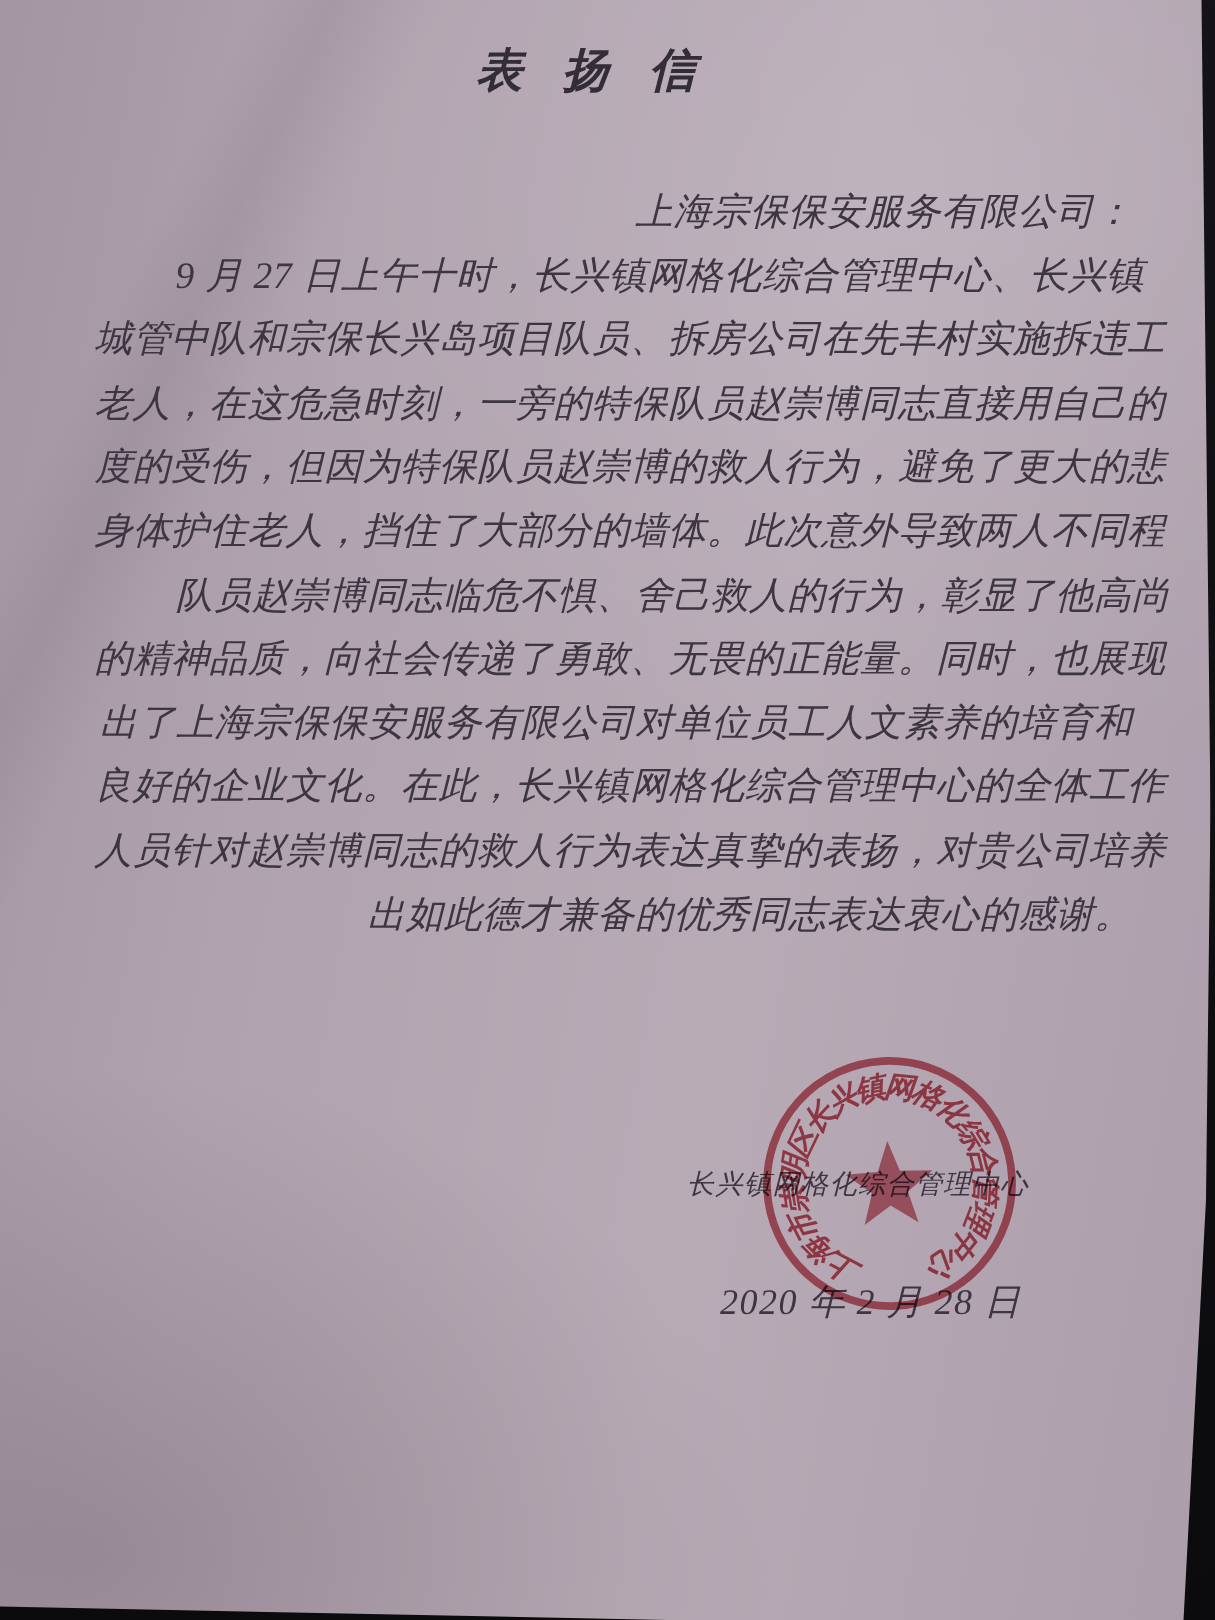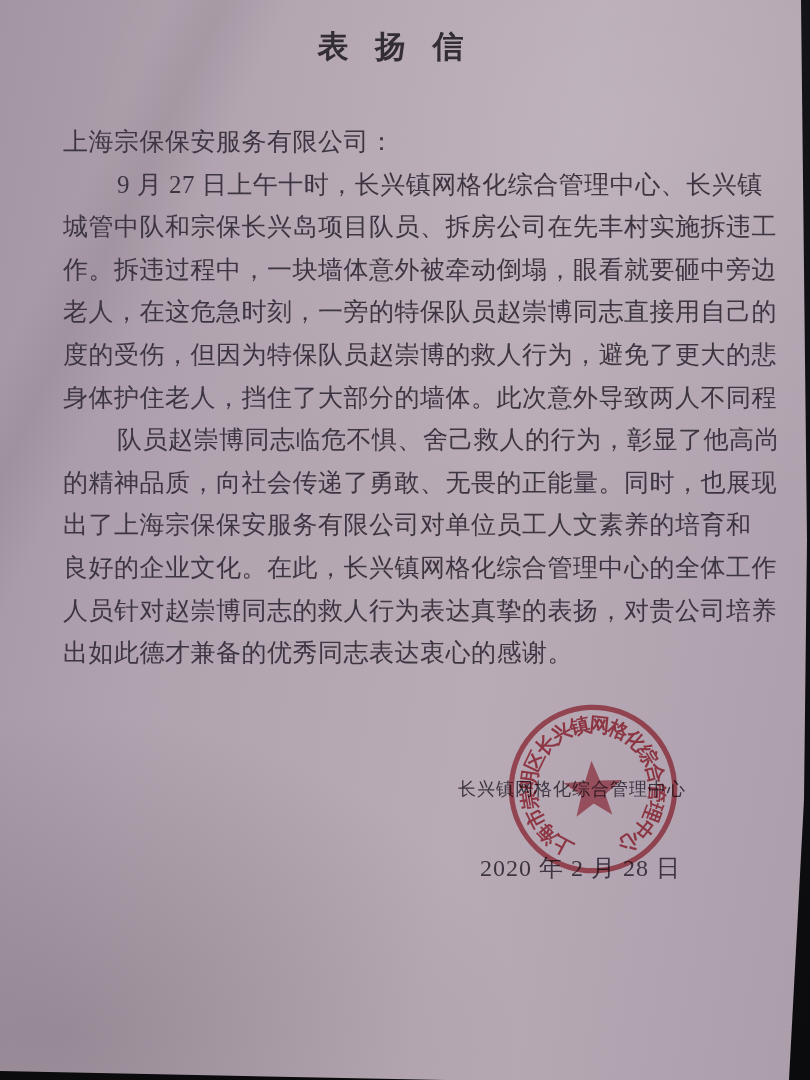--- a/index.html
+++ b/index.html
@@ -19,20 +19,21 @@
   
   .paper {
     position: absolute;
     inset: 0;
     clip-path: polygon(0 0, 801px 0, 807px 540px, 804px 800px, 789px 1080px, 445px 1080px, 0 1071px);
     background:
       linear-gradient(115deg, rgba(255,255,255,0) 13%, rgba(84,68,84,0.10) 17%, rgba(255,255,255,0) 22%),
       radial-gradient(900px 620px at 78% 12%, rgba(255,255,255,0.10), rgba(255,255,255,0) 62%),
       radial-gradient(760px 540px at 8% 96%, rgba(52,40,52,0.20), rgba(0,0,0,0) 60%),
       linear-gradient(100deg, #a395a1 0%, #b0a2ae 26%, #b8abb6 60%, #ab9daa 100%);
+    font-style: italic;
   }
   .title {
     position: absolute;
     left: 0;
     top: 26px;
     width: 790px;
     text-align: center;
     font-family: "Liberation Sans", sans-serif;
     font-weight: bold;
     font-size: 31px;
@@ -43,21 +44,21 @@
     position: absolute;
     left: 63px;
     top: 121px;
     width: 692px;
     font-family: "Liberation Serif", serif;
     font-size: 25px;
     line-height: 42.6px;
     letter-spacing: 0.5px;
     color: #3d3642;
   }
-  .line { white-space: nowrap; }
+  .line { white-space: nowrap; text-align: right; }
   .line.indent { text-indent: 54px; }
   .signature {
     position: absolute;
     top: 777px;
     right: 124px;
     font-family: "Liberation Serif", serif;
     font-size: 18px;
     letter-spacing: 1px;
     color: #3d3642;
   }
@@ -100,21 +101,20 @@
 
 <div class="photo">
   <div class="paper">
 
     <div class="title">表 扬 信</div>
 
     <div class="body-text">
       <div class="line">上海宗保保安服务有限公司：</div>
       <div class="line indent">9 月 27 日上午十时，长兴镇网格化综合管理中心、长兴镇</div>
       <div class="line">城管中队和宗保长兴岛项目队员、拆房公司在先丰村实施拆违工</div>
-      <div class="line">作。拆违过程中，一块墙体意外被牵动倒塌，眼看就要砸中旁边</div>
       <div class="line">老人，在这危急时刻，一旁的特保队员赵崇博同志直接用自己的</div>
       <div class="line">度的受伤，但因为特保队员赵崇博的救人行为，避免了更大的悲</div>
       <div class="line">身体护住老人，挡住了大部分的墙体。此次意外导致两人不同程</div>
       <div class="line indent">队员赵崇博同志临危不惧、舍己救人的行为，彰显了他高尚</div>
       <div class="line">的精神品质，向社会传递了勇敢、无畏的正能量。同时，也展现</div>
       <div class="line">出了上海宗保保安服务有限公司对单位员工人文素养的培育和</div>
       <div class="line">良好的企业文化。在此，长兴镇网格化综合管理中心的全体工作</div>
       <div class="line">人员针对赵崇博同志的救人行为表达真挚的表扬，对贵公司培养</div>
       <div class="line">出如此德才兼备的优秀同志表达衷心的感谢。</div>
     </div>

